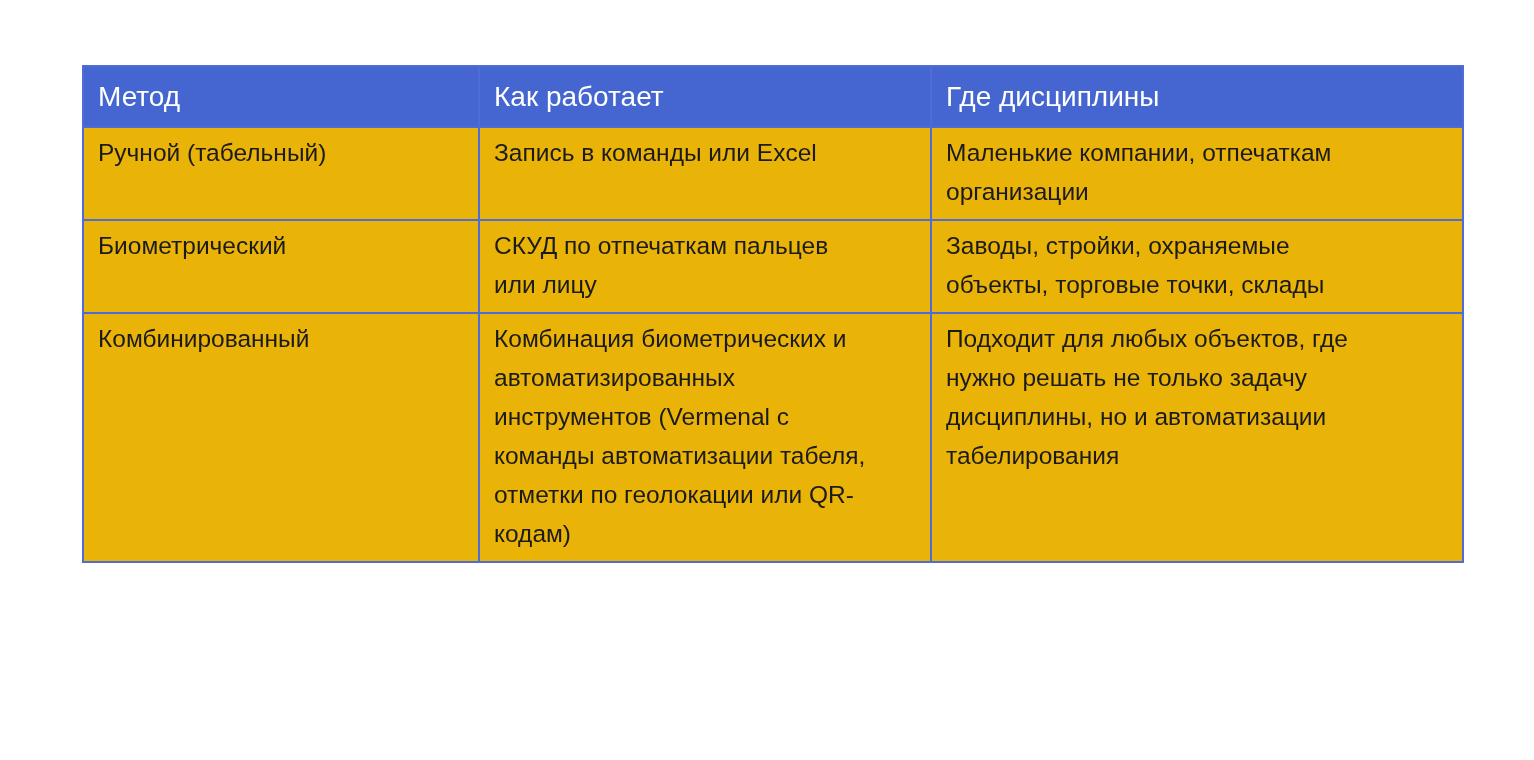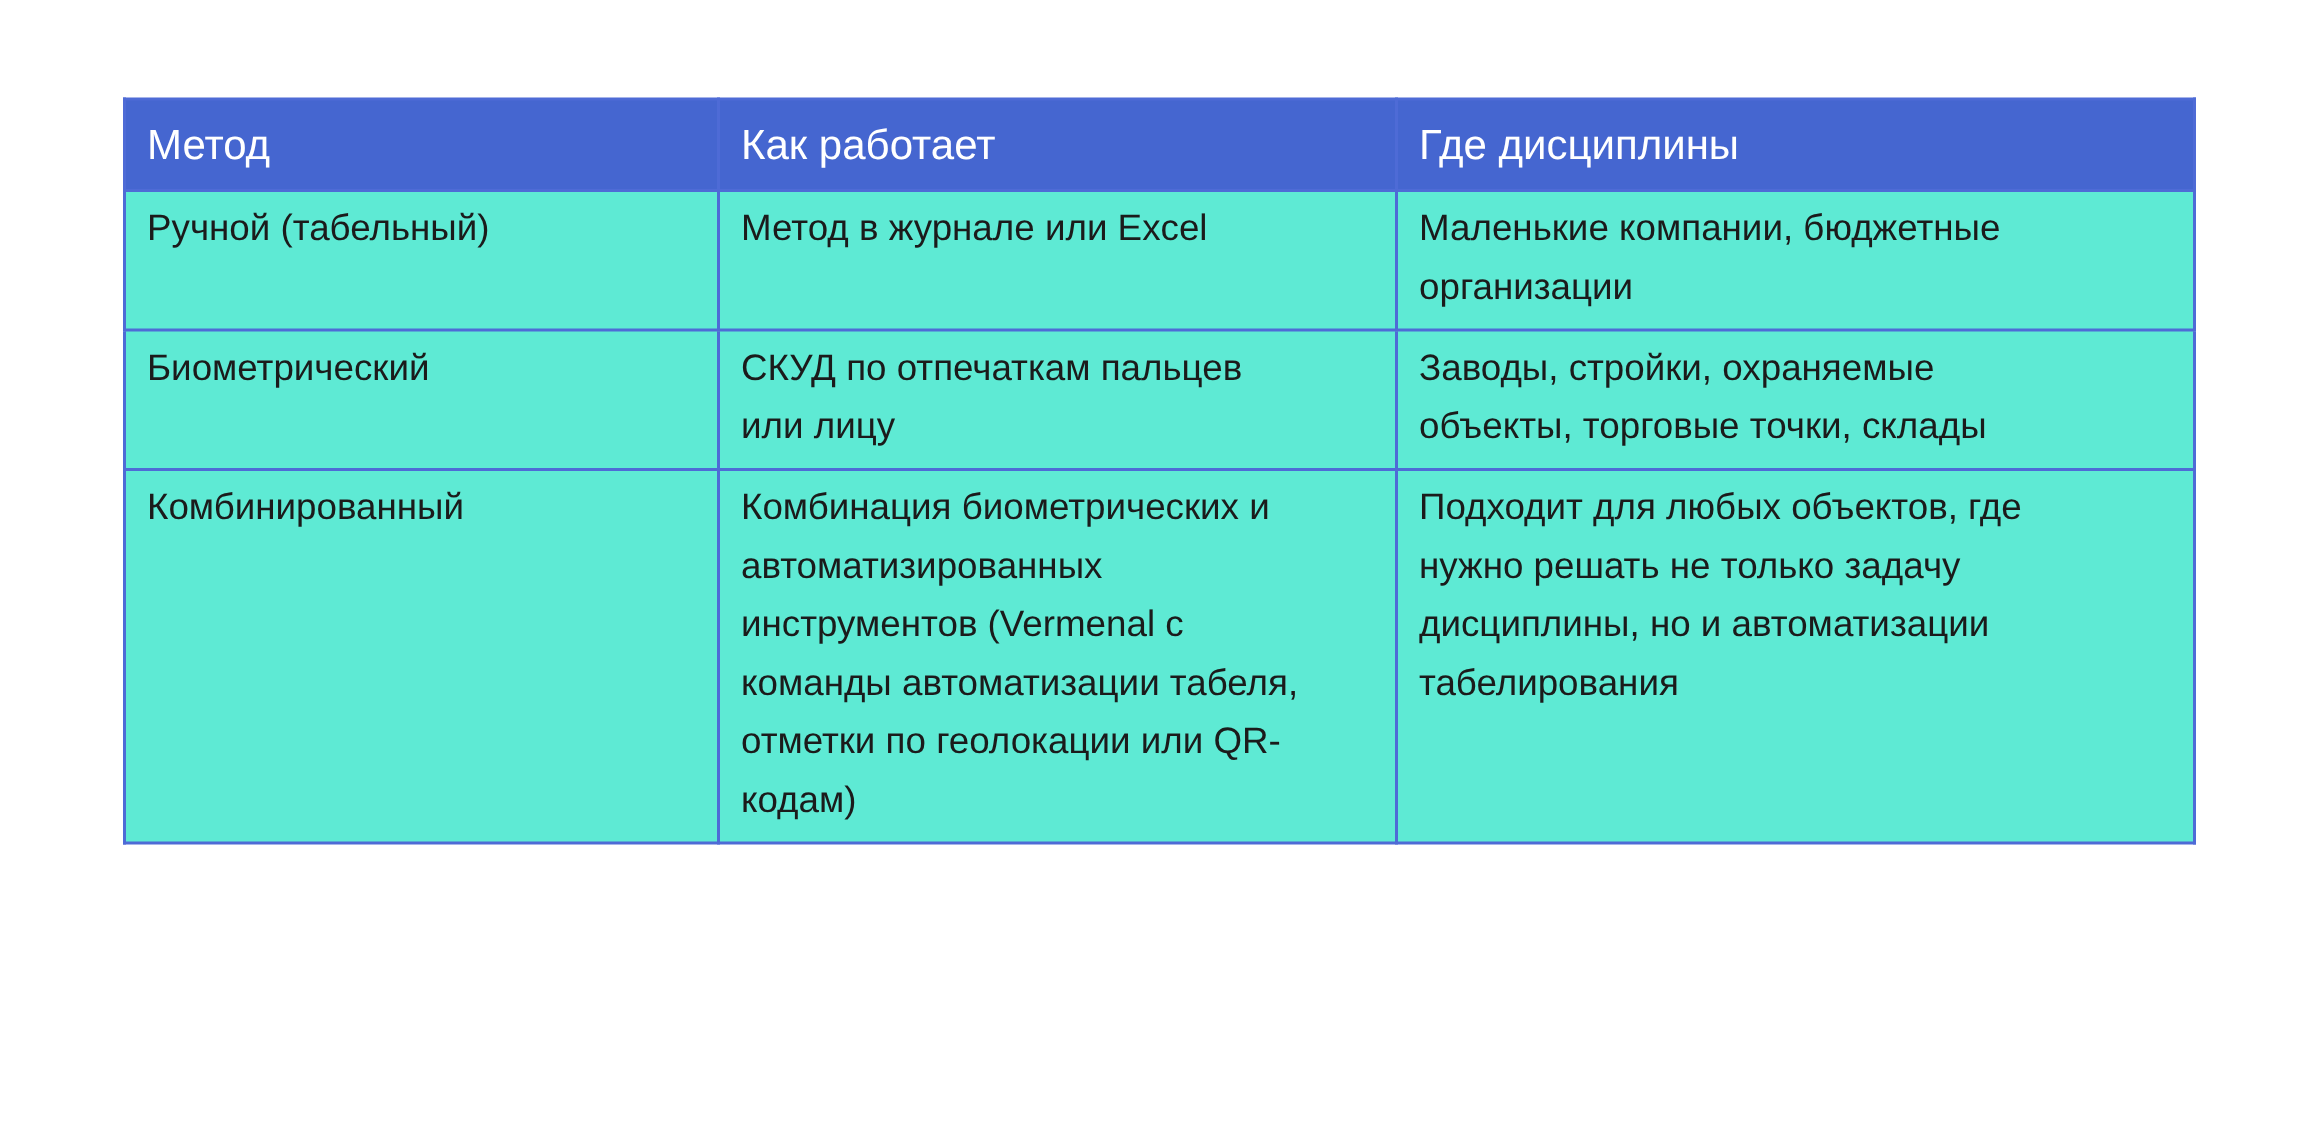--- a/index.html
+++ b/index.html
@@ -34,21 +34,21 @@
     background: #4566d0;
     color: #ffffff;
     font-size: 28px;
     font-weight: 400;
     height: 59px;
     padding: 0 14px;
     vertical-align: middle;
     white-space: pre-wrap;
   }
   table.methods-table td {
-    background: #5eead4;
+    background: #eab308;
     color: #1b1b1b;
     font-size: 24.5px;
     font-weight: 400;
     line-height: 39px;
     padding: 5px 14px 8px 14px;
     white-space: pre-wrap;
   }
   table.methods-table tbody tr {
     height: 84px;
   }
@@ -69,22 +69,22 @@
     <thead>
       <tr>
         <th>Метод</th>
         <th>Как работает</th>
         <th>Где дисциплины</th>
       </tr>
     </thead>
     <tbody>
       <tr>
         <td>Ручной (табельный)</td>
-        <td>Метод в журнале или Excel</td>
-        <td>Маленькие компании, бюджетные
+        <td>Запись в команды или Excel</td>
+        <td>Маленькие компании, отпечаткам
 организации</td>
       </tr>
       <tr>
         <td>Биометрический</td>
         <td>СКУД по отпечаткам пальцев
 или лицу</td>
         <td>Заводы, стройки, охраняемые
 объекты, торговые точки, склады</td>
       </tr>
       <tr class="tall">

